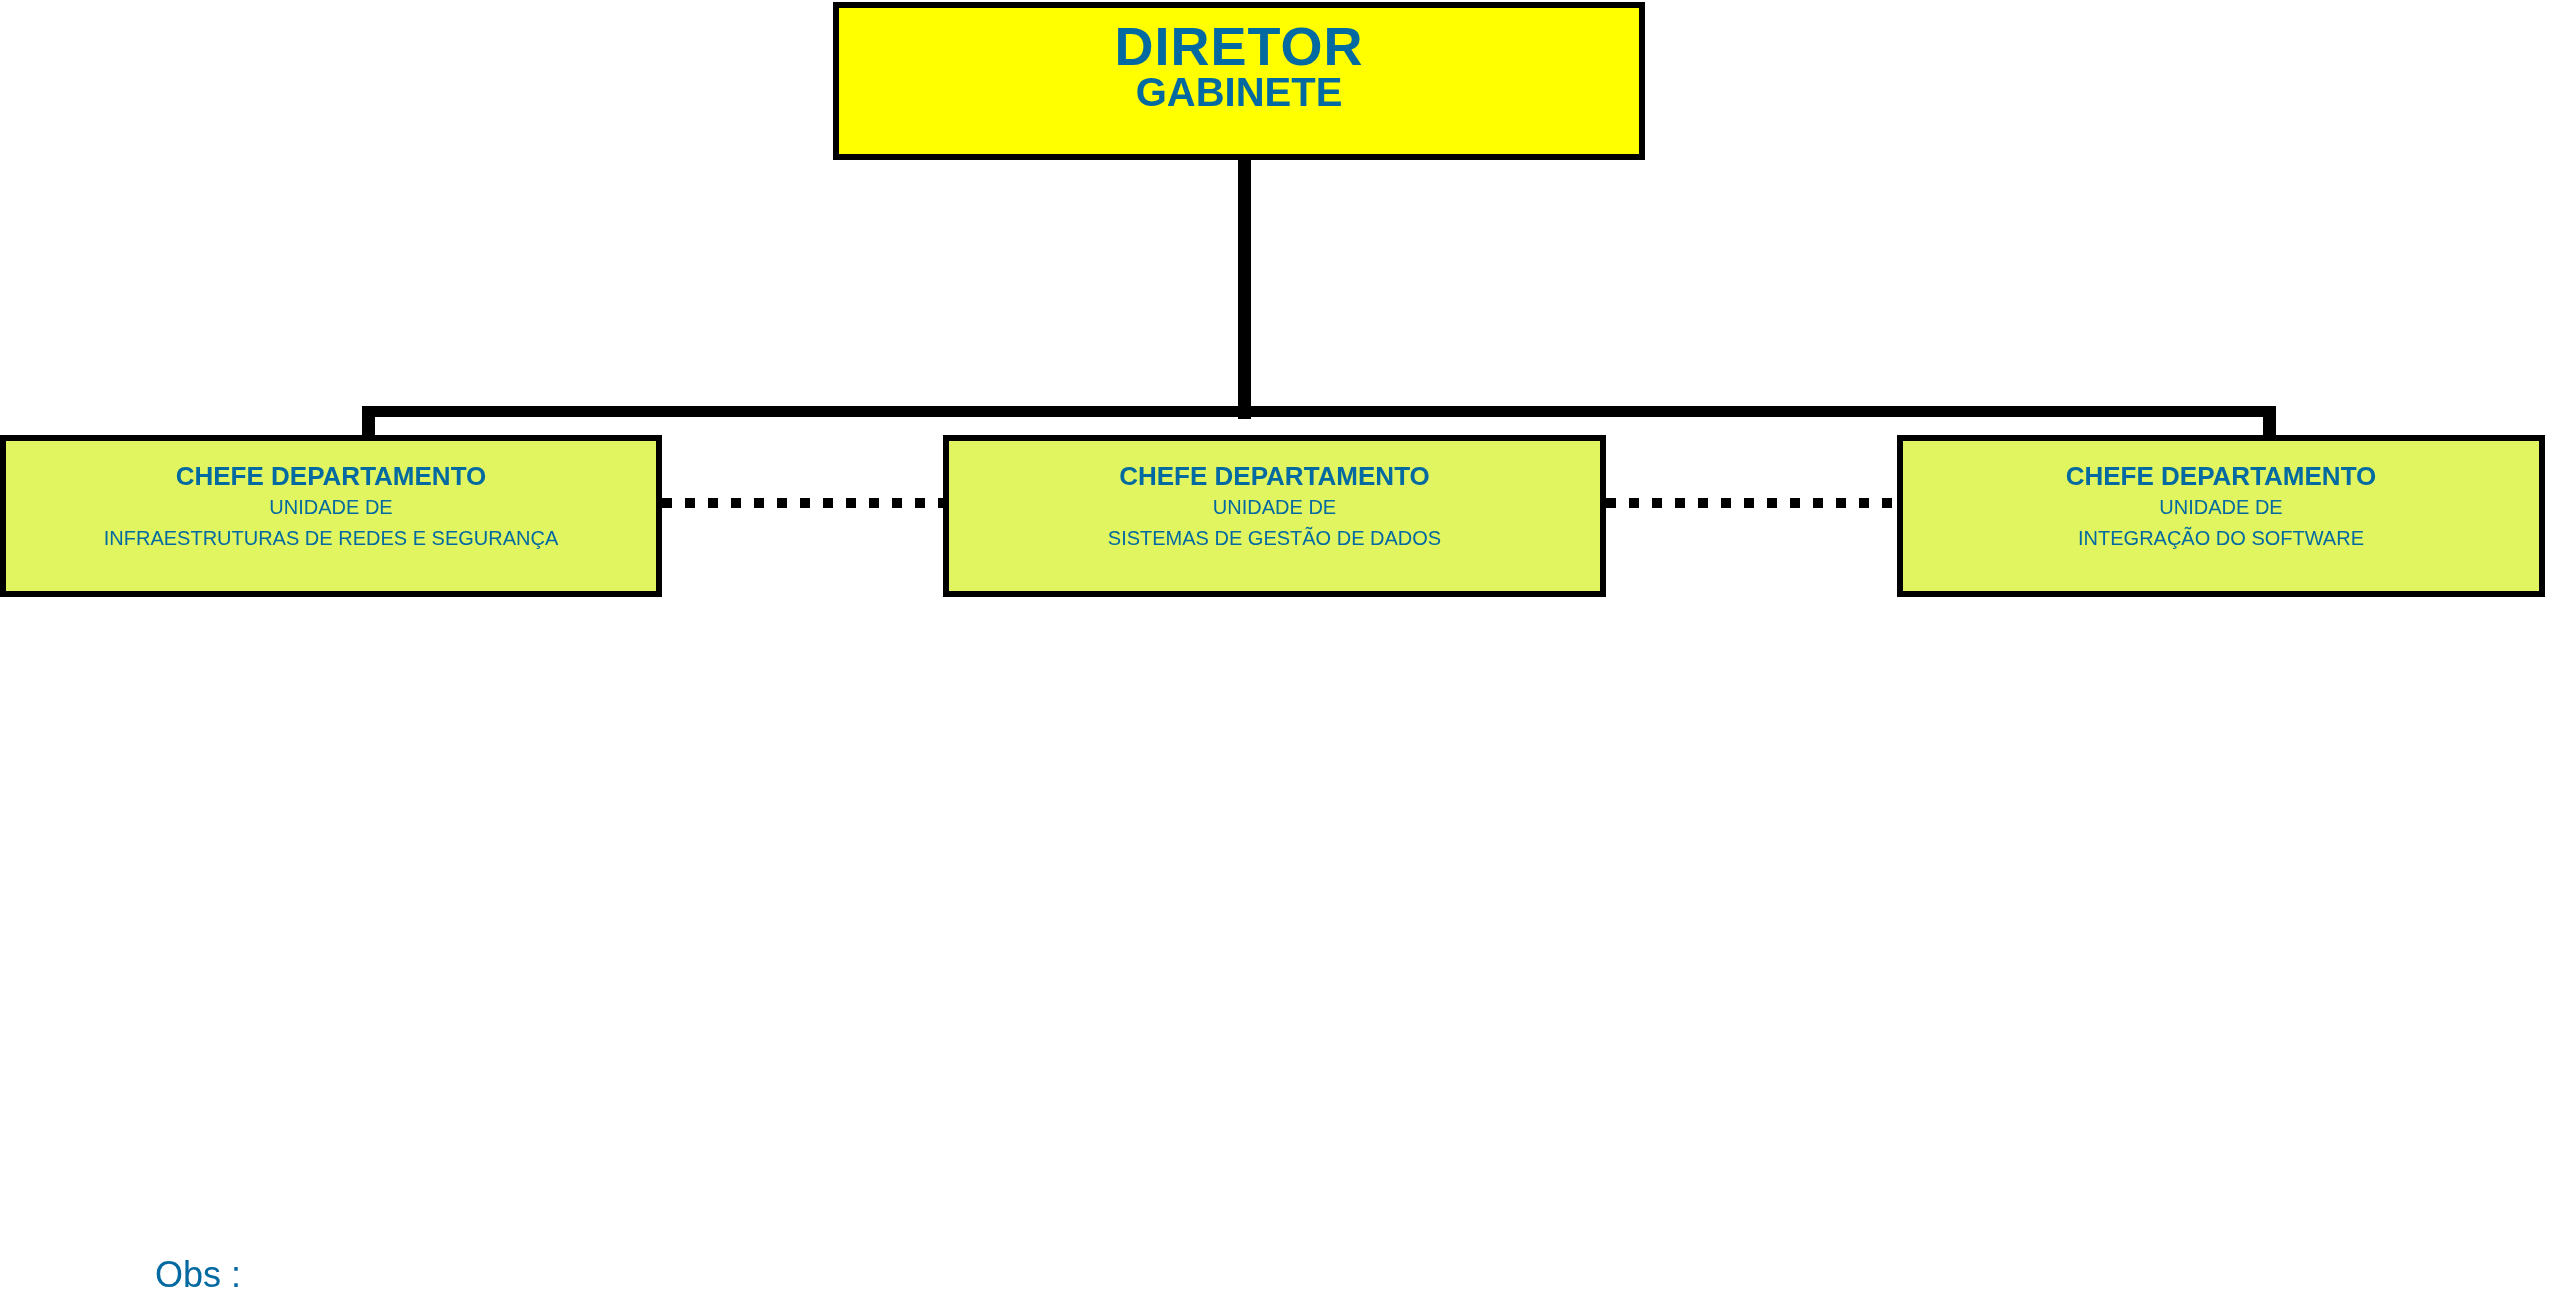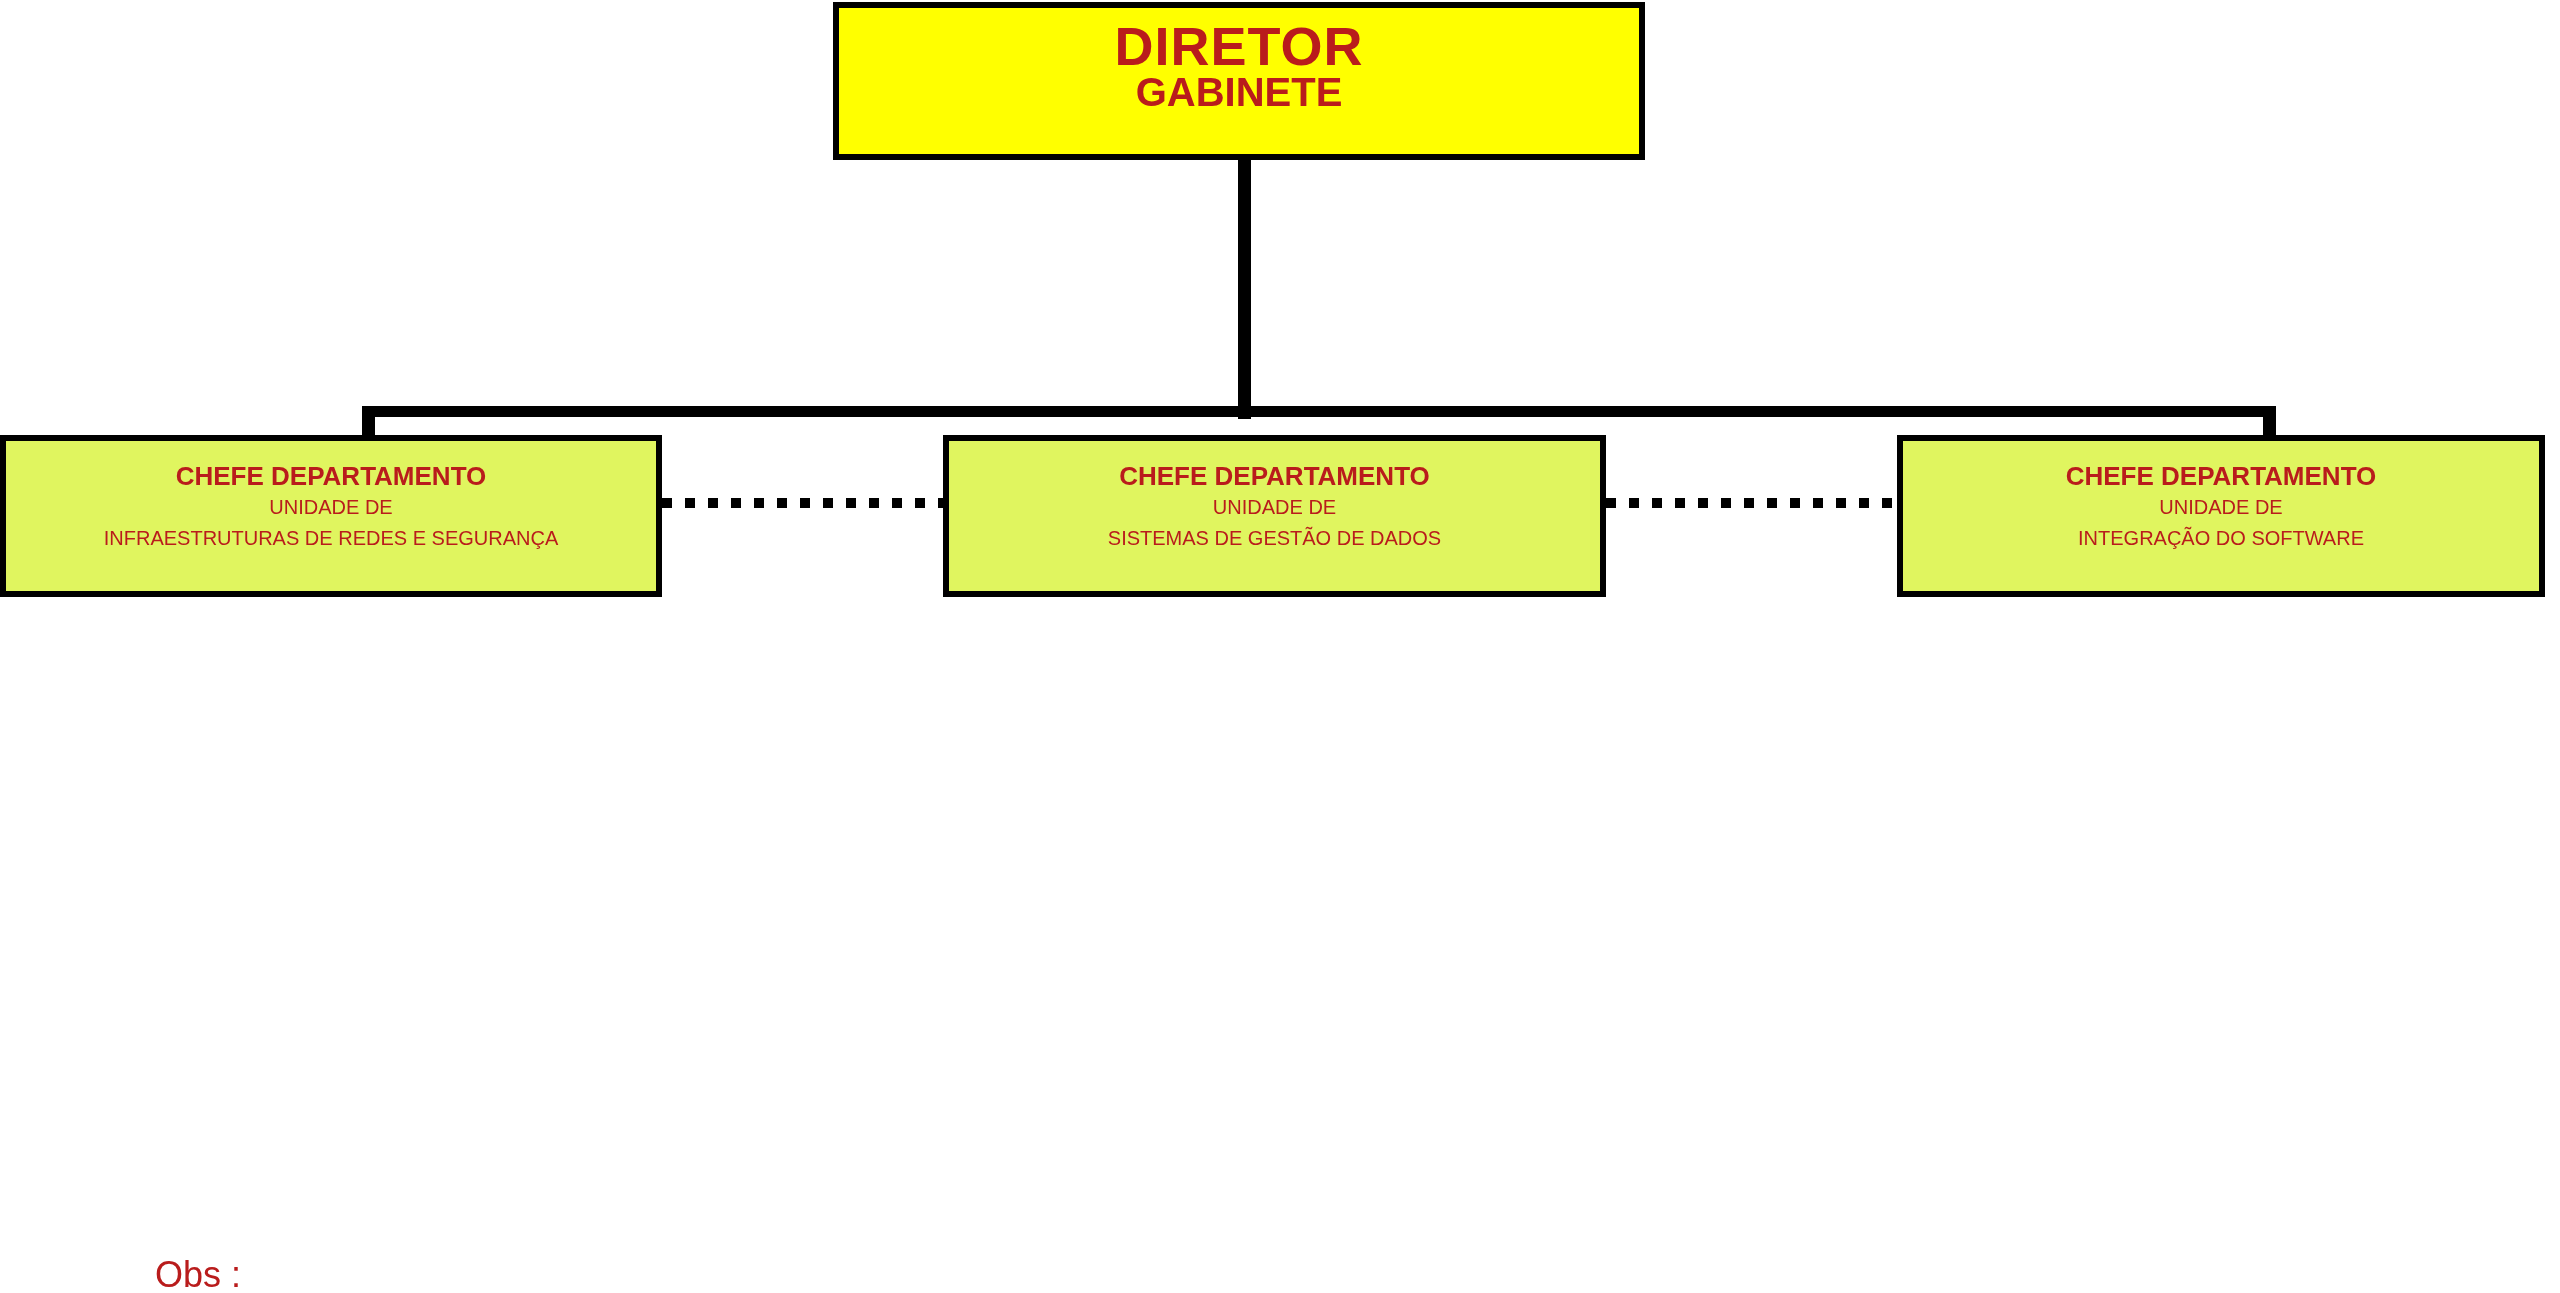--- a/index.html
+++ b/index.html
@@ -3,21 +3,21 @@
 <meta charset="utf-8">
 <style>
   html, body { margin: 0; padding: 0; background: #ffffff; }
   .canvas {
     position: relative;
     width: 2560px;
     height: 1293px;
     background: #ffffff;
     overflow: hidden;
     font-family: "Liberation Sans", sans-serif;
-    color: #b91c1c;
+    color: #0369a1;
   }
 
   
   .line { position: absolute; background: #000000; }
   .trunk      { left: 1238px; top: 160px; width: 13px;  height: 259px; }
   .hline      { left: 362px;  top: 406px; width: 1914px; height: 11px; }
   .drop-left  { left: 362px;  top: 406px; width: 13px;  height: 33px; }
   .drop-right { left: 2263px; top: 406px; width: 13px;  height: 33px; }
 
   .dotted {

